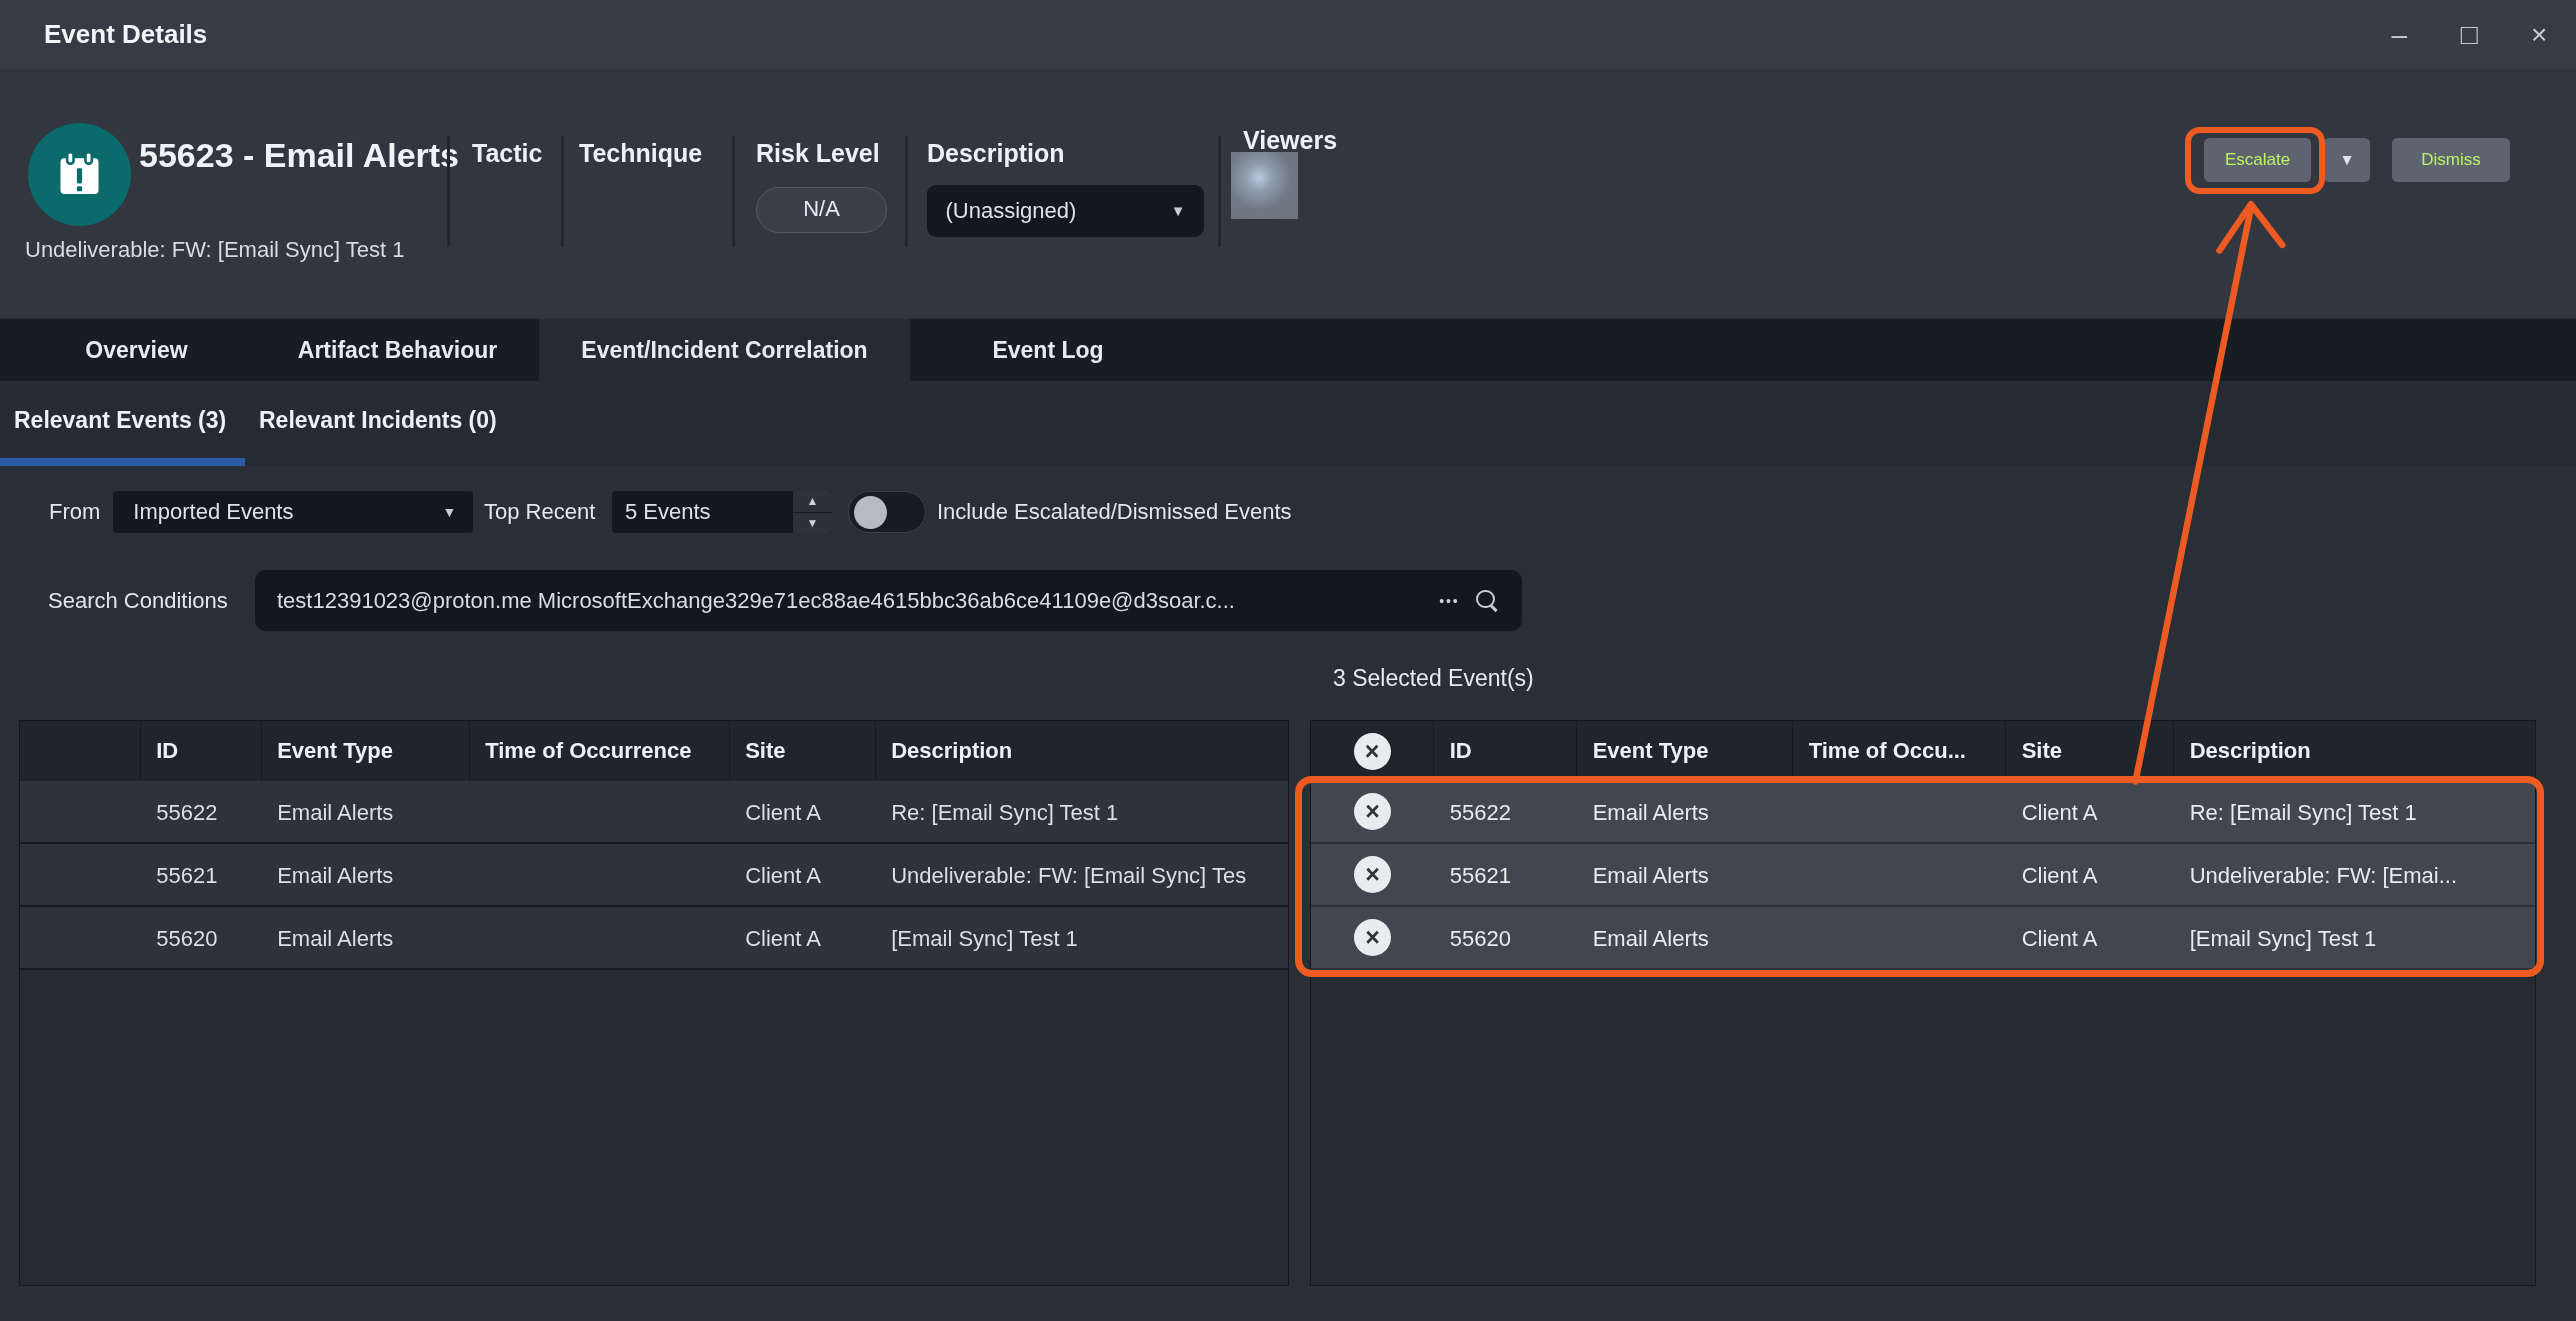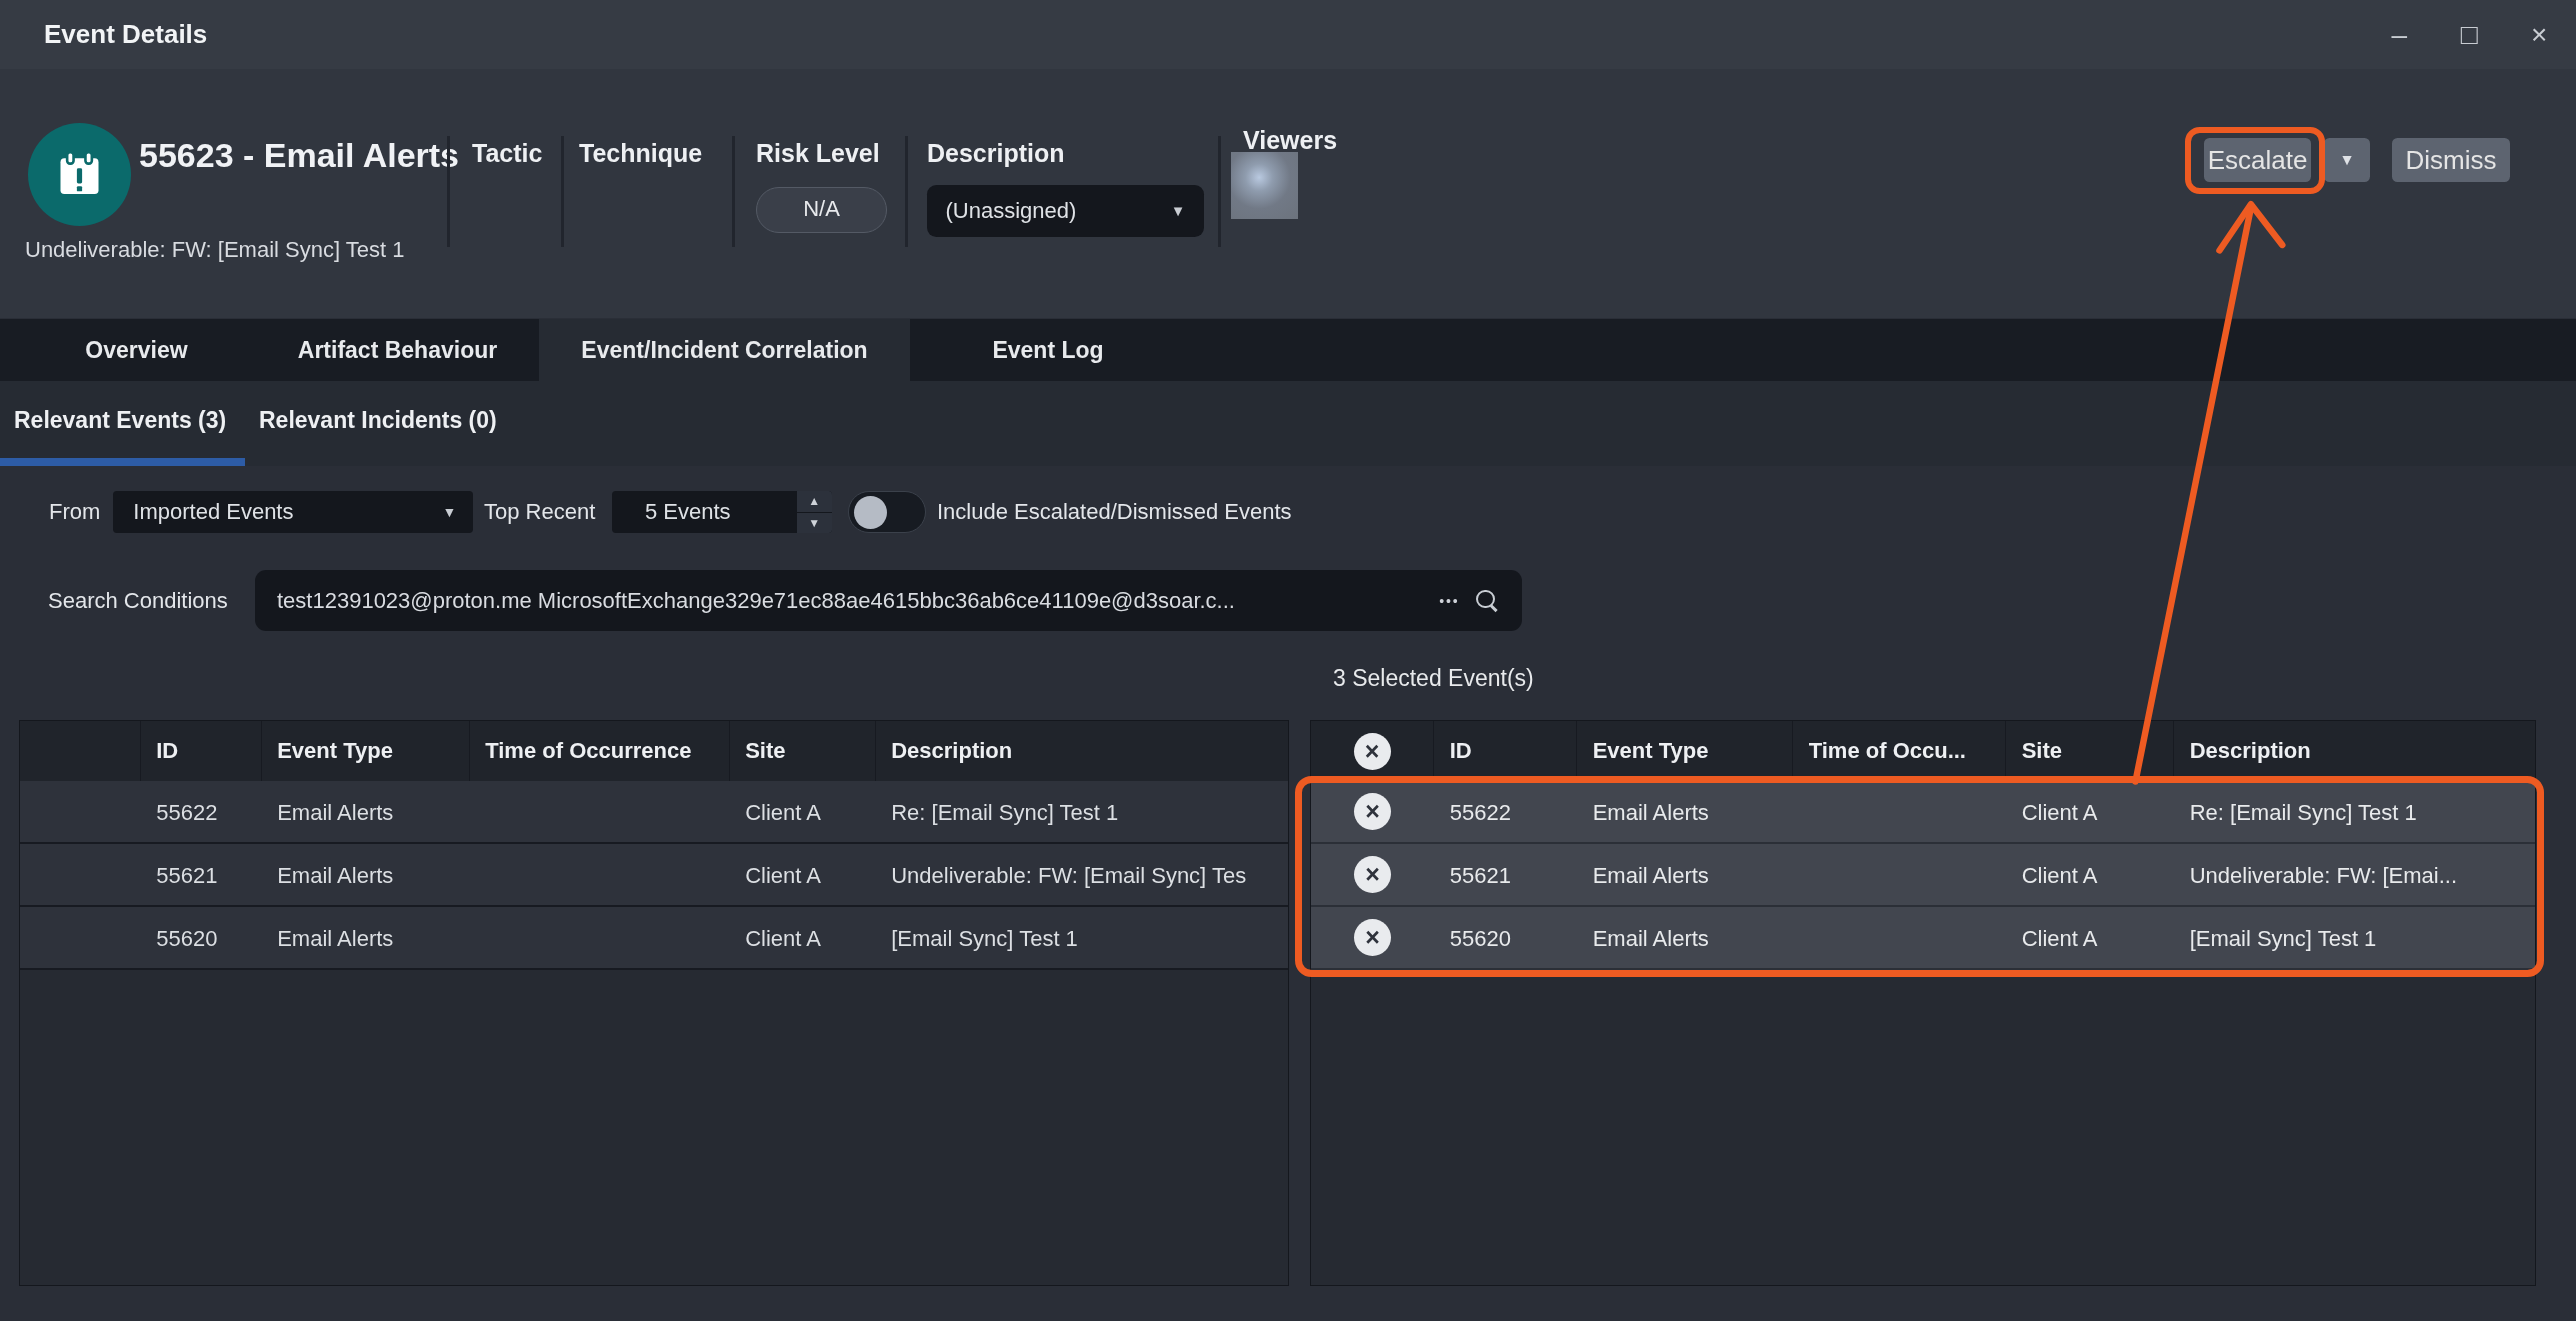--- a/index.html
+++ b/index.html
@@ -20,42 +20,42 @@
   .vdiv { position:absolute; top:67px; height:111px; width:2.8px; background:#21252d; }
   .hdr-label { position:absolute; top:70px; font-size:25px; font-weight:bold; color:#eef0f3; white-space:nowrap; }
   .risk-pill { position:absolute; left:756px; top:118px; width:131px; height:46px; border-radius:23px; background:#3a3f49; border:1.8px solid #545a65; text-align:center; line-height:42px; font-size:22px; color:#e8eaed; }
   .inv-select { position:absolute; left:927px; top:116px; width:277px; height:52px; border-radius:9.2px; background:#14171d; display:flex; align-items:center; padding:0 18.5px; font-size:22px; color:#dfe2e6; }
   .inv-select .caret { margin-left:auto; font-size:14.8px; color:#c9cdd3; }
   .viewers-label { position:absolute; left:1243px; top:57px; font-size:25px; font-weight:bold; color:#eef0f3; }
   .avatar { position:absolute; left:1231px; top:83px; width:67px; height:67px;
             background: radial-gradient(circle at 42% 38%, #b9c9e0 0%, #8f9cae 24%, #717986 55%, #6c737d 100%); }
   .subtitle { position:absolute; left:25px; top:168px; font-size:22px; color:#d8dbe0; }
 
-  .hdr-btn { position:absolute; top:69px; height:44px; background:#5d6470; border:none; border-radius:5.5px; color:#e5e5e5; font-size:26px; font-family:inherit; display:flex; align-items:center; justify-content:center; }
+  .hdr-btn { position:absolute; top:69px; height:44px; background:#5d6470; border:none; border-radius:5.5px; color:#bef264; font-size:17px; font-family:inherit; display:flex; align-items:center; justify-content:center; }
   #btn-escalate { left:2204px; width:107px; }
   #btn-escalate-caret { left:2324px; width:46px; font-size:15.7px; color:#dfe2e6; }
   #btn-dismiss { left:2392px; width:118px; }
 
   
   .tabstrip { position:absolute; left:0; top:319px; width:100%; height:63px; background:#181c23; }
   .tab { position:absolute; top:0; height:63px; line-height:63px; text-align:center; font-size:23px; font-weight:bold; color:#e8eaed; }
   .tab.active { background:#262b33; }
 
   .subtabs { position:absolute; left:0; top:381px; width:100%; height:85px; background:#262b33; }
   .subtab { position:absolute; top:0; height:78px; line-height:78px; font-size:23px; font-weight:bold; color:#eef0f3; }
   .subtab-underline { position:absolute; left:0; bottom:0; width:245px; height:8.3px; background:#2d5ca6; }
 
   
   .content { position:absolute; left:0; top:466px; width:100%; height:855px; background:#2a2e37; }
   .flt-label { position:absolute; top:25px; height:42px; line-height:42px; font-size:22px; color:#e3e6ea; white-space:nowrap; }
   .dd { position:absolute; top:25px; height:42px; background:#14171d; border-radius:3.7px; display:flex; align-items:center; padding:0 16.6px 0 20.3px; font-size:22px; color:#dfe2e6; }
   .dd .caret { margin-left:auto; font-size:14px; color:#c9cdd3; }
   #dd-from { left:113px; width:360px;justify-content:flex-end; }
   .stepper { position:absolute; left:612px; top:25px; width:220px; height:42px; display:flex; background:#14171d; border-radius:3.7px; overflow:hidden; }
-  .stepper .val { width:204px; line-height:42px; padding-left:13px; font-size:22px; color:#dfe2e6;margin-left:20px; }
+  .stepper .val { width:204px; line-height:42px; padding-left:13px; font-size:22px; color:#dfe2e6; }
   .stepper .btns { width:46px; display:flex; flex-direction:column; border-left:1.8px solid #14171d; }
   .stepper .btns span { flex:1; background:#2c313b; color:#ced2d8; font-size:12px; text-align:center; line-height:20.3px; }
   .stepper .btns span:first-child { border-bottom:1.8px solid #14171d; }
   .toggle { position:absolute; left:848px; top:25px; width:78px; height:42px; border-radius:21px; background:#171b22; border:0.9px solid #3b414b; }
   .toggle .knob { position:absolute; left:4.6px; top:3.7px; width:33px; height:33px; border-radius:50%; background:#b5bbc5; }
 
   .search-label { position:absolute; left:48px; top:104px; height:61px; line-height:61px; font-size:22px; color:#e3e6ea; }
   .search-box { position:absolute; left:255px; top:104px; width:1267px; height:61px; background:#14171d; border-radius:11px; display:flex; align-items:center; padding:0 24px 0 22px; }
   .search-box .val { font-size:22px; color:#d9dce1; white-space:nowrap; overflow:hidden; width:1108px; }
   .search-box .more { margin-left:auto; font-size:14px; letter-spacing:1.8px; color:#ced2d8; padding:0 16.6px 0 5.5px; }

